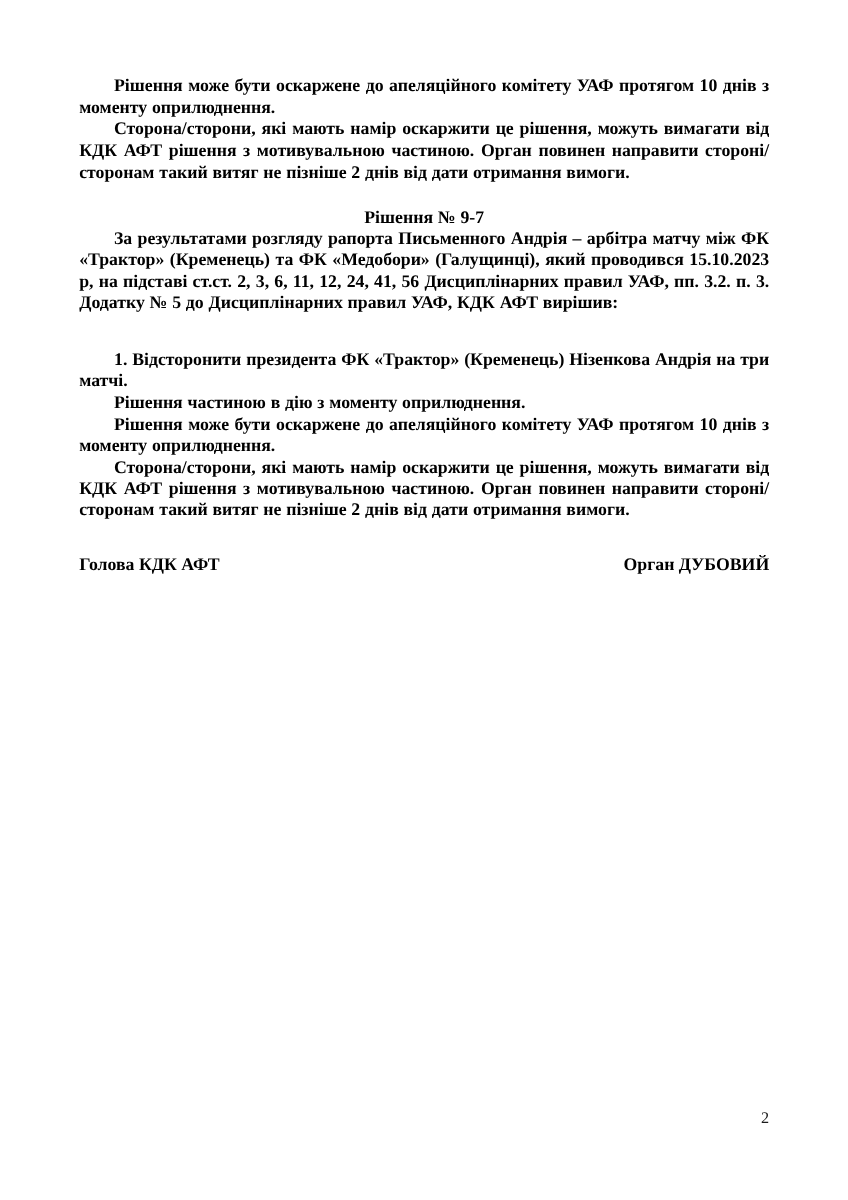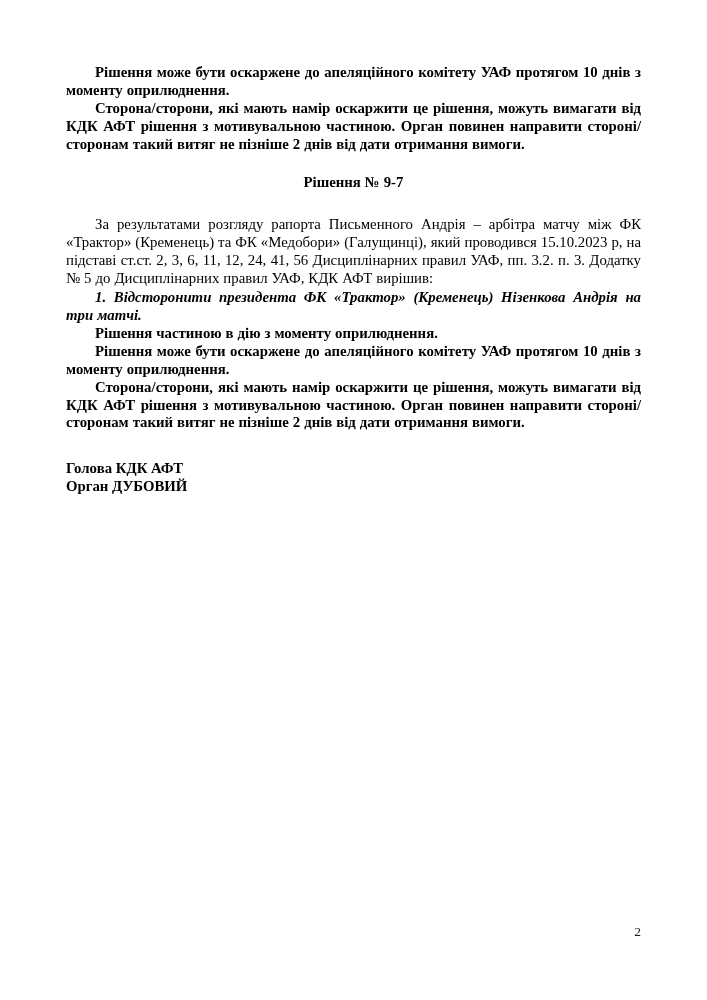--- a/index.html
+++ b/index.html
@@ -31,35 +31,32 @@
     font-weight: bold;
     word-spacing: 0.02em;
   }
   p.heading {
     text-align: center;
     text-indent: 0;
     margin-top: 20px;
     font-weight: bold;
   }
   p.preamble {
-    font-weight: normal;
-    margin-top: 25px;
+    font-weight: bold;
   }
   p.decision-first {
-    margin-top: 1px;
-    font-style: italic;
+    margin-top: 29px;
   }
   .signature-row {
     display: flex;
     justify-content: space-between;
     margin-top: 28px;
     font-size: 14.8px;
     line-height: 17.9px;
     font-weight: bold;
-    flex-direction: column;
   }
   .page-number {
     position: absolute;
     right: 66px;
     top: 924px;
     font-size: 13.5px;
     font-weight: normal;
     color: #1a1a1a;
   }
 </style>

